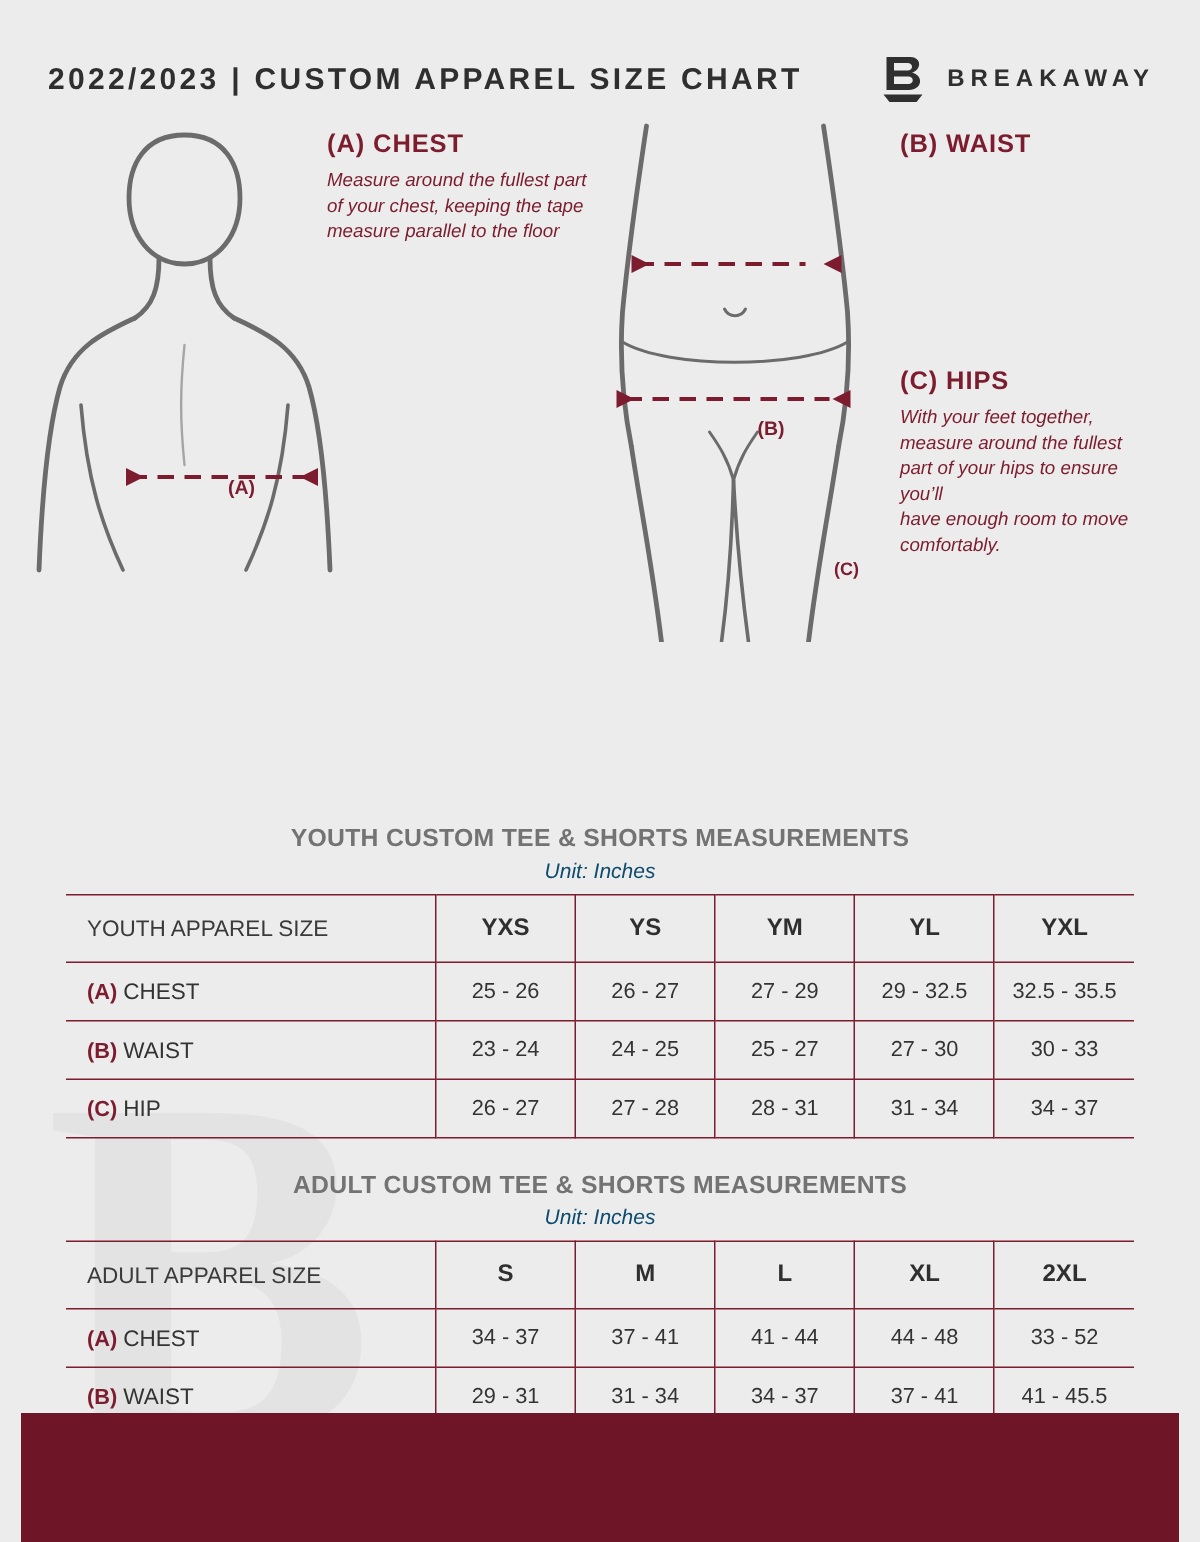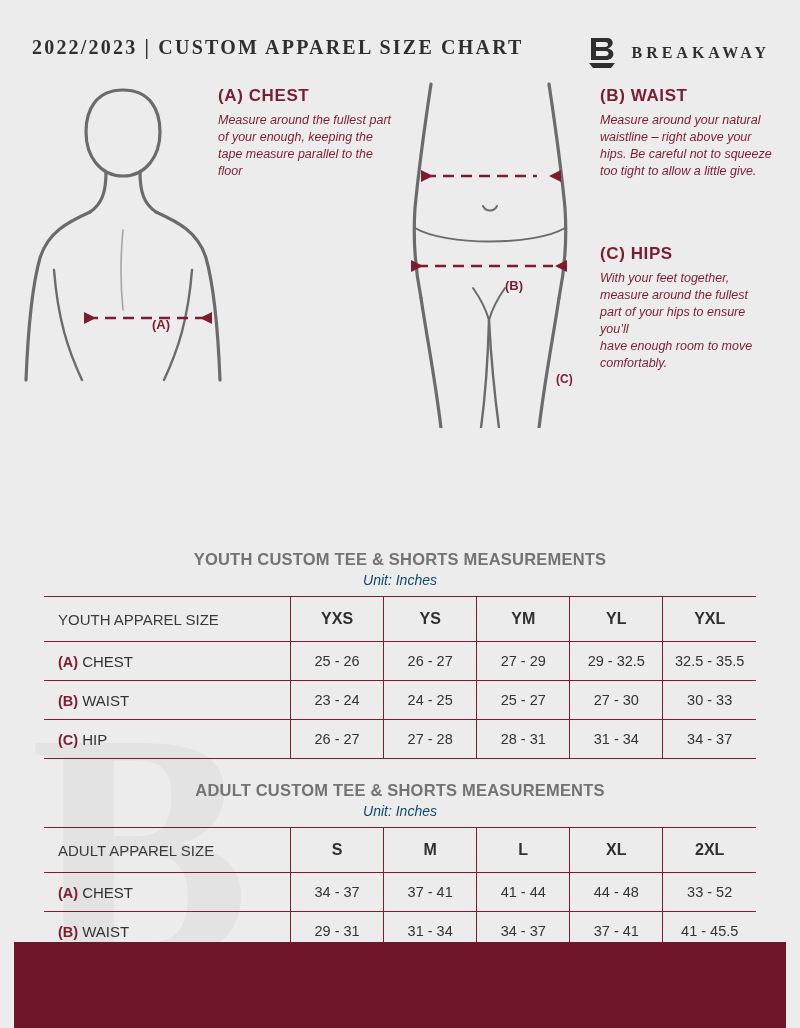--- a/index.html
+++ b/index.html
@@ -35,24 +35,23 @@
     color: #e3e3e3;
     z-index: 0;
     user-select: none;
   }
 
   
   .header {
     position: relative;
     z-index: 2;
     display: flex;
-    align-items: flex-start;
+    align-items: center;
     justify-content: space-between;
     padding: 36px 30px 10px 32px;
-    font-family: Liberation Serif, serif;
   }
   .header-title {
     font-size: 20px;
     letter-spacing: 2.2px;
     font-weight: bold;
     color: #2f2f2f;
     white-space: nowrap;
   }
   .brand {
     display: flex;
@@ -271,25 +270,24 @@
           <path d="M26 182 L38 188 L26 194 Z"></path>
           <path d="M182 182 L170 188 L182 194 Z"></path>
         </g>
       </svg>
     </div>
     <div style="position:absolute; left:505px; top:198px; font-size:13px; font-weight:bold; color:#7c1c2e;">(B)</div>
     <div style="position:absolute; left:556px; top:292px; font-size:12px; font-weight:bold; color:#7c1c2e;">(C)</div>
 
     <div class="callout callout-chest">
       <div class="callout-title">(A) CHEST</div>
-      <div class="callout-body">Measure around the fullest part of your enough, keeping the tape measure parallel to the floor</div>
+      <div class="callout-body">Measure around the fullest part of your chest, keeping the tape measure parallel to the floor</div>
     </div>
     <div class="callout callout-waist">
       <div class="callout-title">(B) WAIST</div>
-      <div class="callout-body">Measure around your natural waistline – right above your hips. Be careful not to squeeze too tight to allow a little give.</div>
     </div>
     <div class="callout callout-hips">
       <div class="callout-title">(C) HIPS</div>
       <div class="callout-body" style="white-space:pre-line;">With your feet together, measure around the fullest part of your hips to ensure you’ll
 have enough room to move comfortably.</div>
     </div>
   </div>
 
   <div class="section" style="margin-top:110px;">
     <div class="section-title">YOUTH CUSTOM TEE &amp; SHORTS MEASUREMENTS</div>

